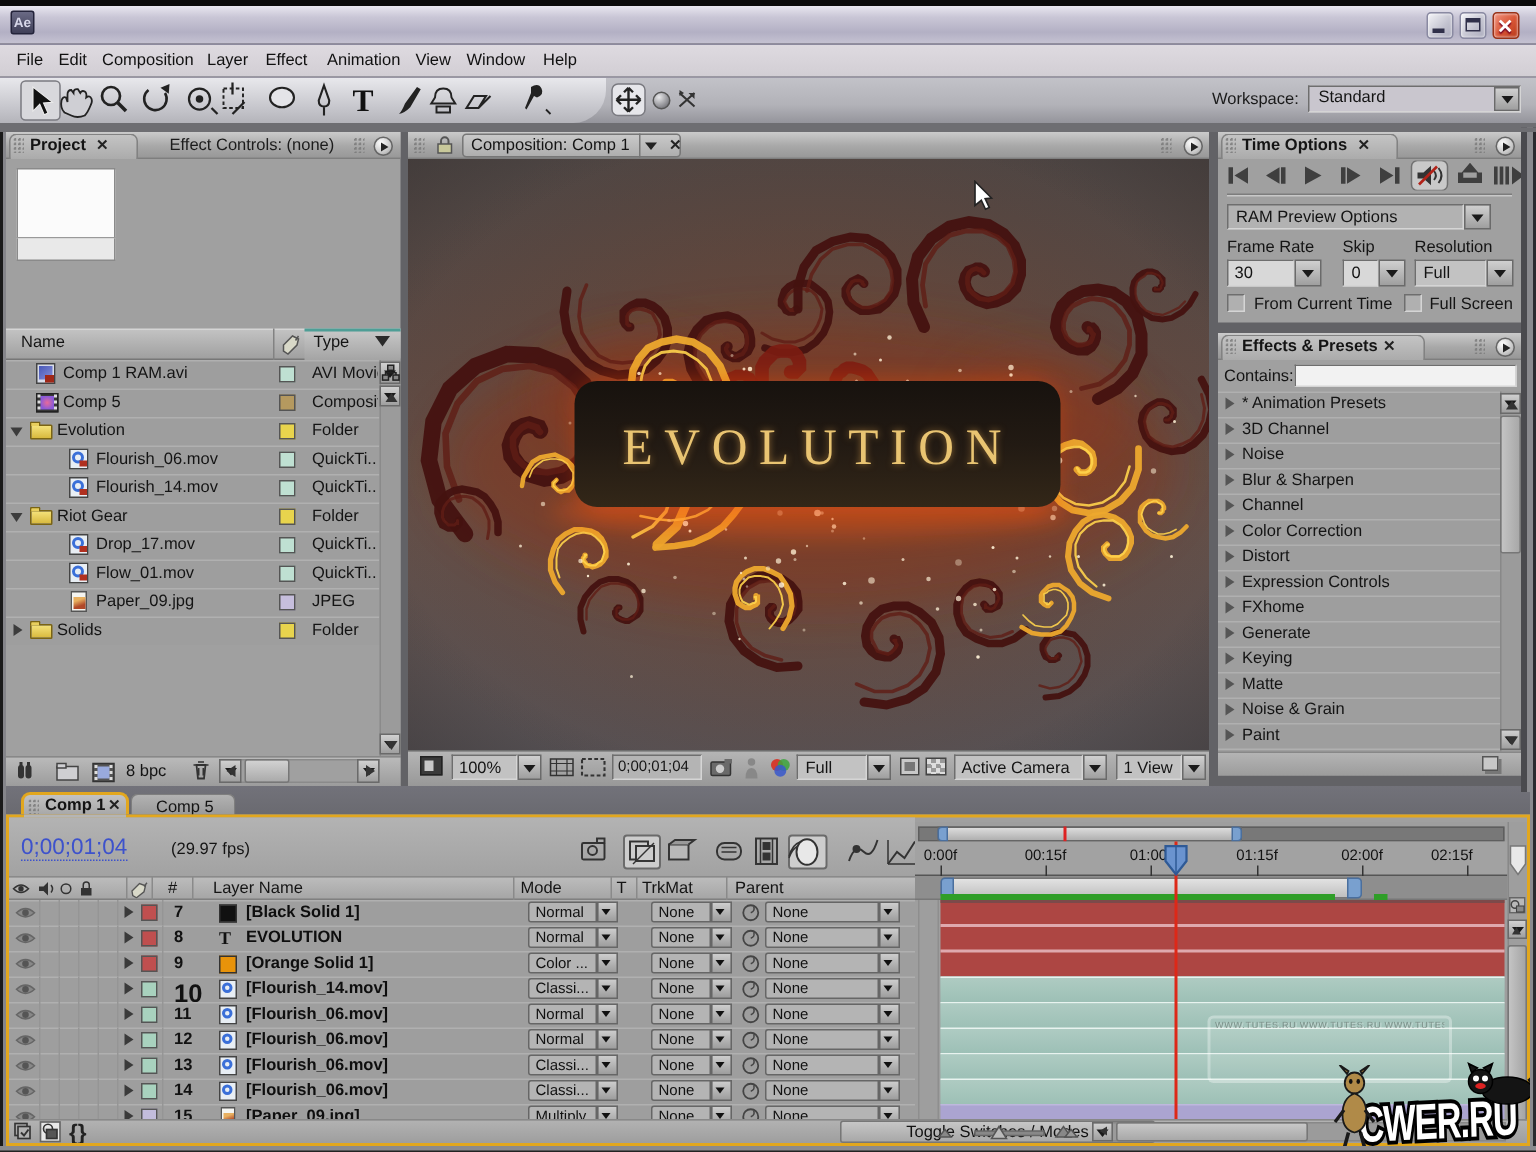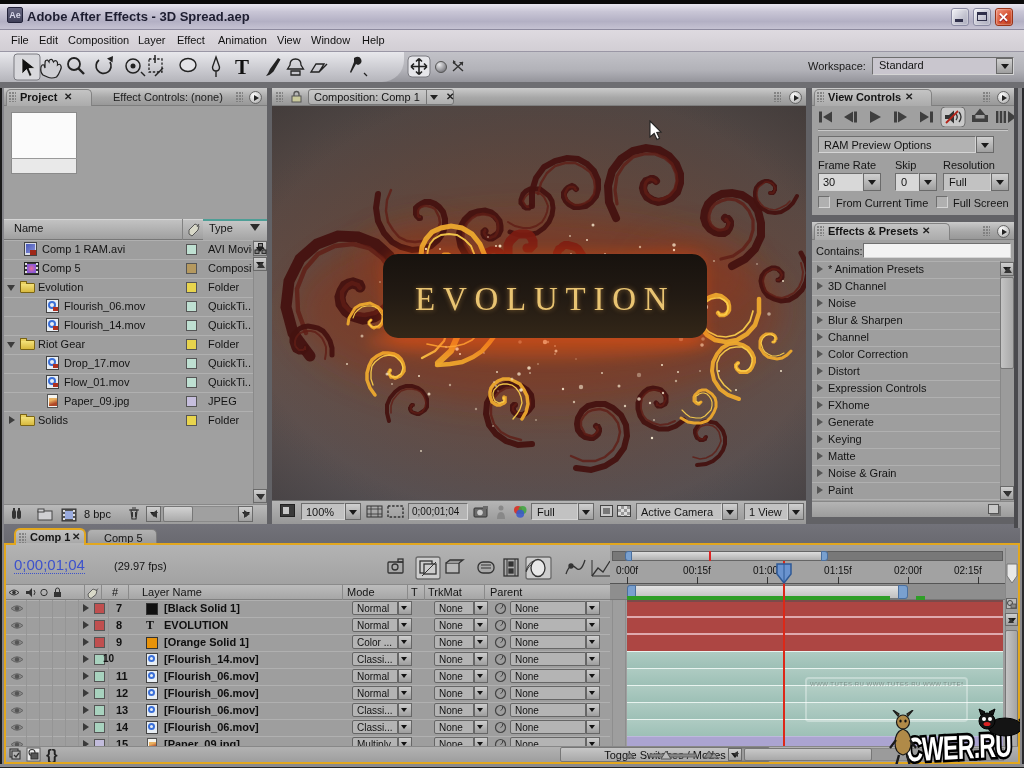--- a/index.html
+++ b/index.html
@@ -32,21 +32,20 @@
 .dbtn{background:linear-gradient(#d0d0d0,#9f9f9f);border:1px solid #6a6a6a;}
 .dbtn:after{content:"";position:absolute;left:50%;top:50%;margin:-2px 0 0 -4px;border-top:5px solid #1a1a1a;border-left:4px solid transparent;border-right:4px solid transparent;}
 .chip{position:absolute;width:11px;height:11px;border:1px solid #555;}
 .t11{position:absolute;font-size:11px;color:#141414;white-space:nowrap;}
 .t10{position:absolute;font-size:10px;color:#141414;white-space:nowrap;}
 </style></head><body>
 <div id="stage">
 <div class="abs" id="topblack"></div>
 <div class="abs" id="titlebar"></div>
 <div class="abs" id="aeicon">Ae</div>
-<div class="abs" id="title">Adobe After Effects - 3D Spread.aep</div>
 <div class="abs winbtn" id="btnmin">
       <div class="g"></div>
     </div>
 <div class="abs winbtn" id="btnmax">
       <div class="g"></div>
     </div>
 <div class="abs winbtn" id="btnclose">
       <div class="g">✕</div>
     </div>
 <div class="abs" id="menubar"></div>
@@ -509,21 +508,21 @@
 <div class="abs t11" style="left:641px;top:506px;">Active Camera</div>
 <div class="abs dbtn" style="left:722px;top:503px;width:16px;height:17px;"></div>
 <div class="abs sunk" style="left:744px;top:503px;width:44px;height:17px;background:#c2c2c2;"></div>
 <div class="abs t11" style="left:749px;top:506px;">1 View</div>
 <div class="abs dbtn" style="left:788px;top:503px;width:16px;height:17px;"></div>
 
 <div class="abs pbg" style="left:812px;top:88px;width:202px;height:127px;"></div>
 <div class="abs tabbar" style="left:812px;top:88px;width:202px;height:18px;"></div>
 <div class="abs tab" style="left:814px;top:89px;width:118px;"></div>
 <div class="abs grip" style="left:817px;top:92px;"></div>
-<div class="abs t11" style="left:828px;top:91px;font-weight:bold;">View Controls</div>
+<div class="abs t11" style="left:828px;top:91px;font-weight:bold;">Time Options</div>
 <div class="abs" style="left:905px;top:91px;font-size:10px;color:#222;font-weight:bold;">✕</div>
 <div class="abs grip" style="left:983px;top:92px;"></div>
 <div class="abs menucirc" style="left:997px;top:91px;"></div>
 <svg class="abs" style="left:814px;top:107px;" width="200" height="20" viewBox="0 0 200 20">
 <g fill="#3f3f3f">
 <rect x="5" y="4.5" width="3" height="11"></rect>
         <path d="M18,4.5 L18,15.5 L9,10 Z"></path>
 <path d="M39,4.5 L39,15.5 L30,10 Z"></path>
         <rect x="40" y="4.5" width="3" height="11"></rect>
 <path d="M56,4 L67,10 L56,16 Z"></path>
@@ -796,21 +795,21 @@
         <circle cx="8" cy="5.5" r="2.2" fill="#555"></circle>
       </svg>
 <div style="position:absolute;left:20px;top:0;width:1px;height:17px;background:#959595;"></div>
 <div style="position:absolute;left:33px;top:0;width:1px;height:17px;background:#959595;"></div>
 <div style="position:absolute;left:46px;top:0;width:1px;height:17px;background:#959595;"></div>
 <div style="position:absolute;left:59px;top:0;width:1px;height:17px;background:#959595;"></div>
 <div style="position:absolute;left:72px;top:0;width:1px;height:17px;background:#959595;"></div>
 <div style="position:absolute;left:77px;top:4px;width:0;height:0;border-left:6px solid #3a3a3a;border-top:4.5px solid transparent;border-bottom:4.5px solid transparent;"></div>
 <div style="position:absolute;left:88px;top:3px;width:11px;height:11px;border:1px solid #555;background:#a8d2be;"></div>
 <div style="position:absolute;left:102px;top:0;width:1px;height:17px;background:#959595;"></div>
-<div style="position:absolute;left:97px;top:2px;font-size:10px;font-weight:bold;color:#111;">10</div>
+<div style="position:absolute;left:110px;top:2px;font-size:17px;font-weight:bold;color:#111;">10</div>
 <div style="position:absolute;left:140px;top:2px;width:12px;height:13px;background:#e8eef4;border:1px solid #444;"></div>
 <div style="position:absolute;left:142px;top:4px;width:7px;height:7px;border-radius:50%;border:2px solid #3a6fd8;"></div>
 <div style="position:absolute;left:158px;top:2px;font-size:11px;font-weight:bold;color:#0e0e0e;">[Flourish_14.mov]</div>
 <div style="position:absolute;left:346px;top:1px;width:46px;height:14px;background:#b4b4b4;border:1px solid #666;border-radius:2px 0 0 2px;font-size:10px;color:#111;padding:1px 0 0 4px;">Classi...</div>
 <div style="position:absolute;left:392px;top:1px;width:14px;height:14px;background:linear-gradient(#cdcdcd,#9d9d9d);border:1px solid #666;"></div>
 <div style="position:absolute;left:395px;top:6px;width:0;height:0;border-top:4px solid #111;border-left:3.5px solid transparent;border-right:3.5px solid transparent;"></div>
 <div style="position:absolute;left:428px;top:1px;width:40px;height:14px;background:#b4b4b4;border:1px solid #666;border-radius:2px 0 0 2px;font-size:10px;color:#111;padding:1px 0 0 4px;">None</div>
 <div style="position:absolute;left:468px;top:1px;width:14px;height:14px;background:linear-gradient(#cdcdcd,#9d9d9d);border:1px solid #666;"></div>
 <div style="position:absolute;left:471px;top:6px;width:0;height:0;border-top:4px solid #111;border-left:3.5px solid transparent;border-right:3.5px solid transparent;"></div>
 <svg style="position:absolute;left:488px;top:2px;" width="13" height="13">

